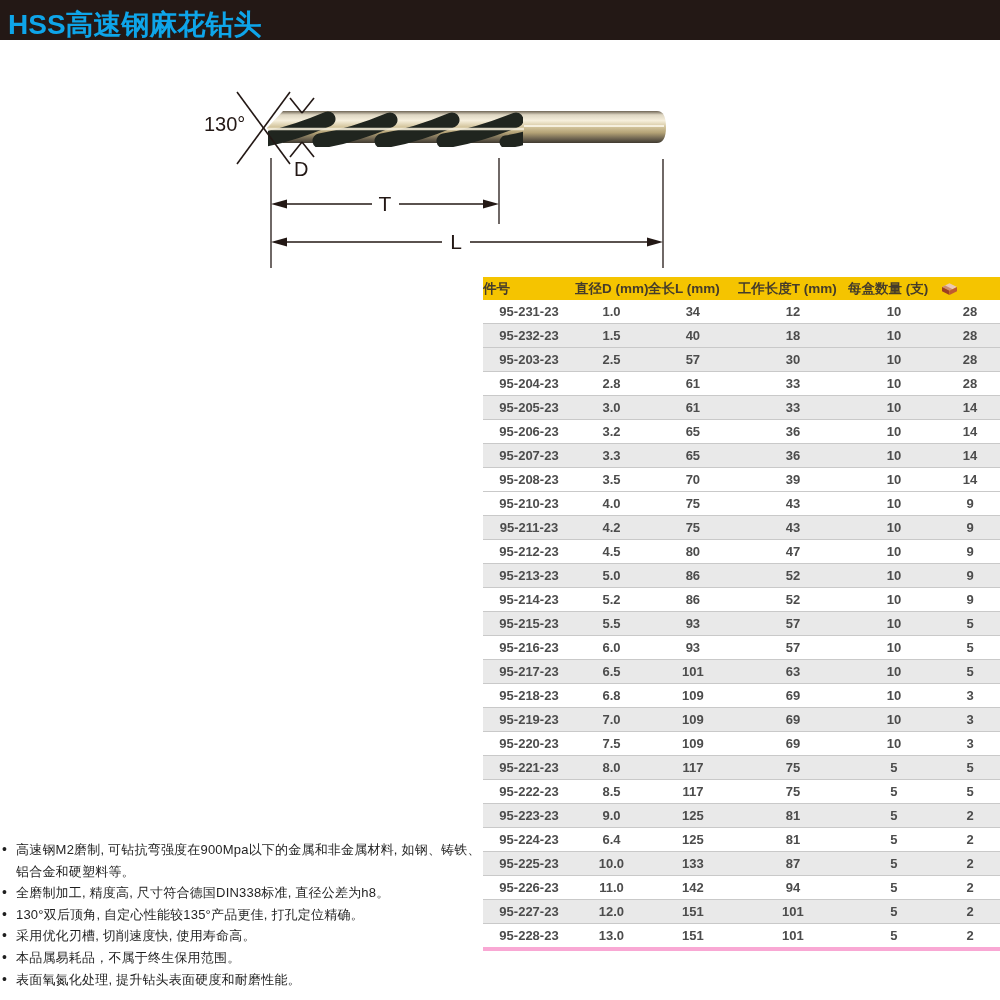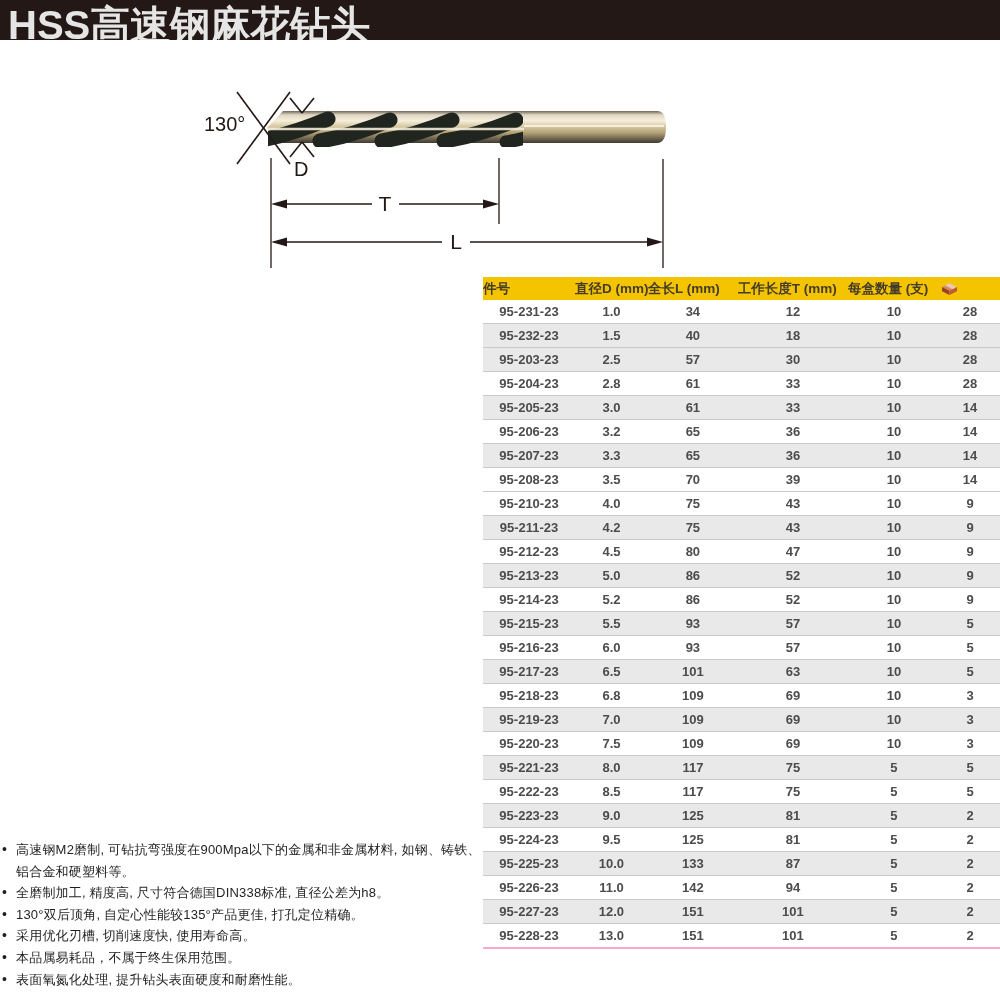--- a/index.html
+++ b/index.html
@@ -7,21 +7,21 @@
     position:relative;width:1000px;height:1000px;background:#ffffff;overflow:hidden;
     font-family:"Liberation Sans",sans-serif;
   }
   
   .topbar{
     position:absolute;left:0;top:0;width:1000px;height:40px;
     background:#231815;overflow:hidden;
   }
   .topbar h1{
     margin:0;padding:6px 0 0 8px;
-    font-size:40px;line-height:38px;font-weight:bold;color:#e5e5e5;
+    font-size:28px;line-height:38px;font-weight:bold;color:#0ea5e9;
     letter-spacing:0px;white-space:nowrap;
   }
   
   .diagram{position:absolute;left:180px;top:80px;width:540px;height:200px;}
   .diagram svg{display:block;}
   .dim-text{font-family:"Liberation Sans",sans-serif;fill:#231815;}
   
   .features{
     position:absolute;left:2px;top:839px;width:482px;
     margin:0;padding:0;list-style:none;
@@ -41,21 +41,21 @@
     background:#f5c400;color:#453c2a;font-size:13.5px;font-weight:bold;
     height:23px;line-height:23px;text-align:left;padding:0;white-space:nowrap;
     overflow:hidden;
   }
   table.parts td{
     height:23px;line-height:23px;text-align:center;padding:0;
     font-size:13px;font-weight:600;color:#4c4c4c;
     border-bottom:1px solid #c9c9c9;white-space:nowrap;
   }
   table.parts tr.alt td{background:#e9e9e9;}
-  table.parts tr:last-child td{border-bottom:2px solid #f9a8d4;}
+  table.parts tr:last-child td{border-bottom:4px solid #f9a8d4;}
   .pkg-icon{display:inline-block;vertical-align:middle;}
 </style>
 </head>
 <body>
 
 <div id="canvas">
 
   <div class="topbar">
     <h1>HSS高速钢麻花钻头</h1>
   </div>
@@ -337,21 +337,21 @@
         <tr class="alt">
           <td>95-223-23</td>
           <td>9.0</td>
           <td>125</td>
           <td>81</td>
           <td>5</td>
           <td>2</td>
         </tr>
         <tr>
           <td>95-224-23</td>
-          <td>9.5</td>
+          <td>6.4</td>
           <td>125</td>
           <td>81</td>
           <td>5</td>
           <td>2</td>
         </tr>
         <tr class="alt">
           <td>95-225-23</td>
           <td>10.0</td>
           <td>133</td>
           <td>87</td>

